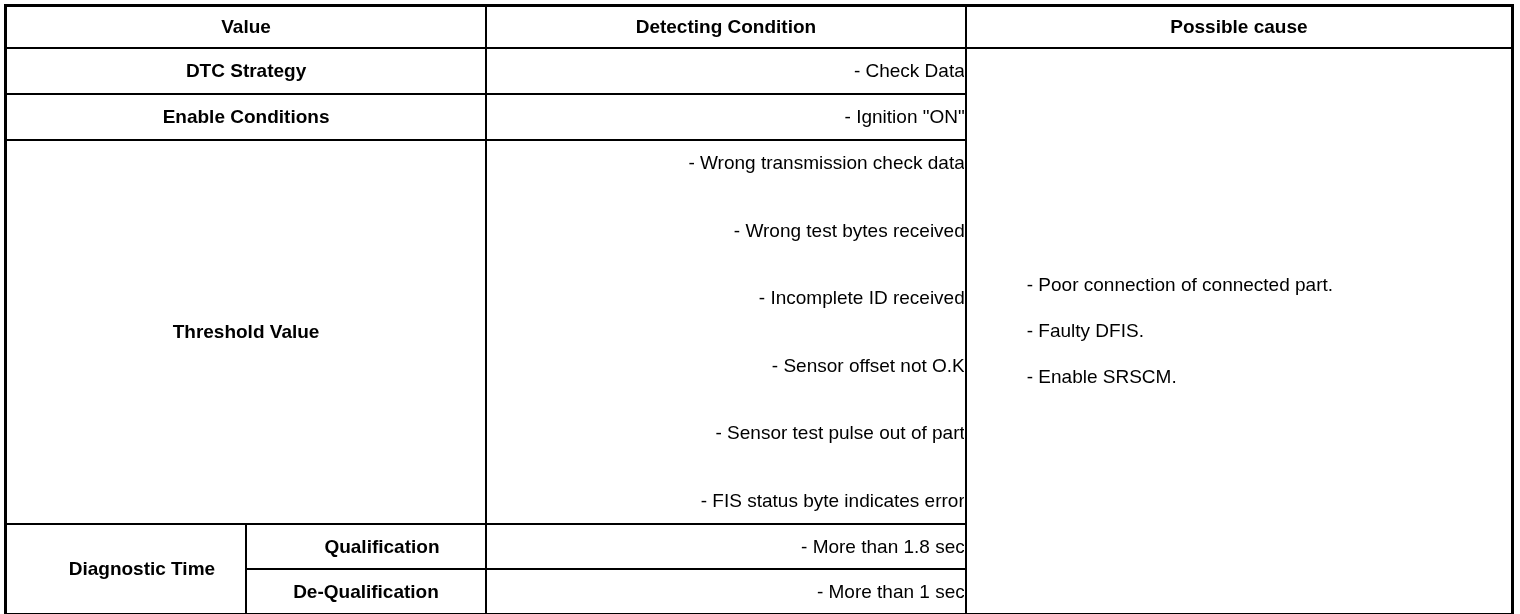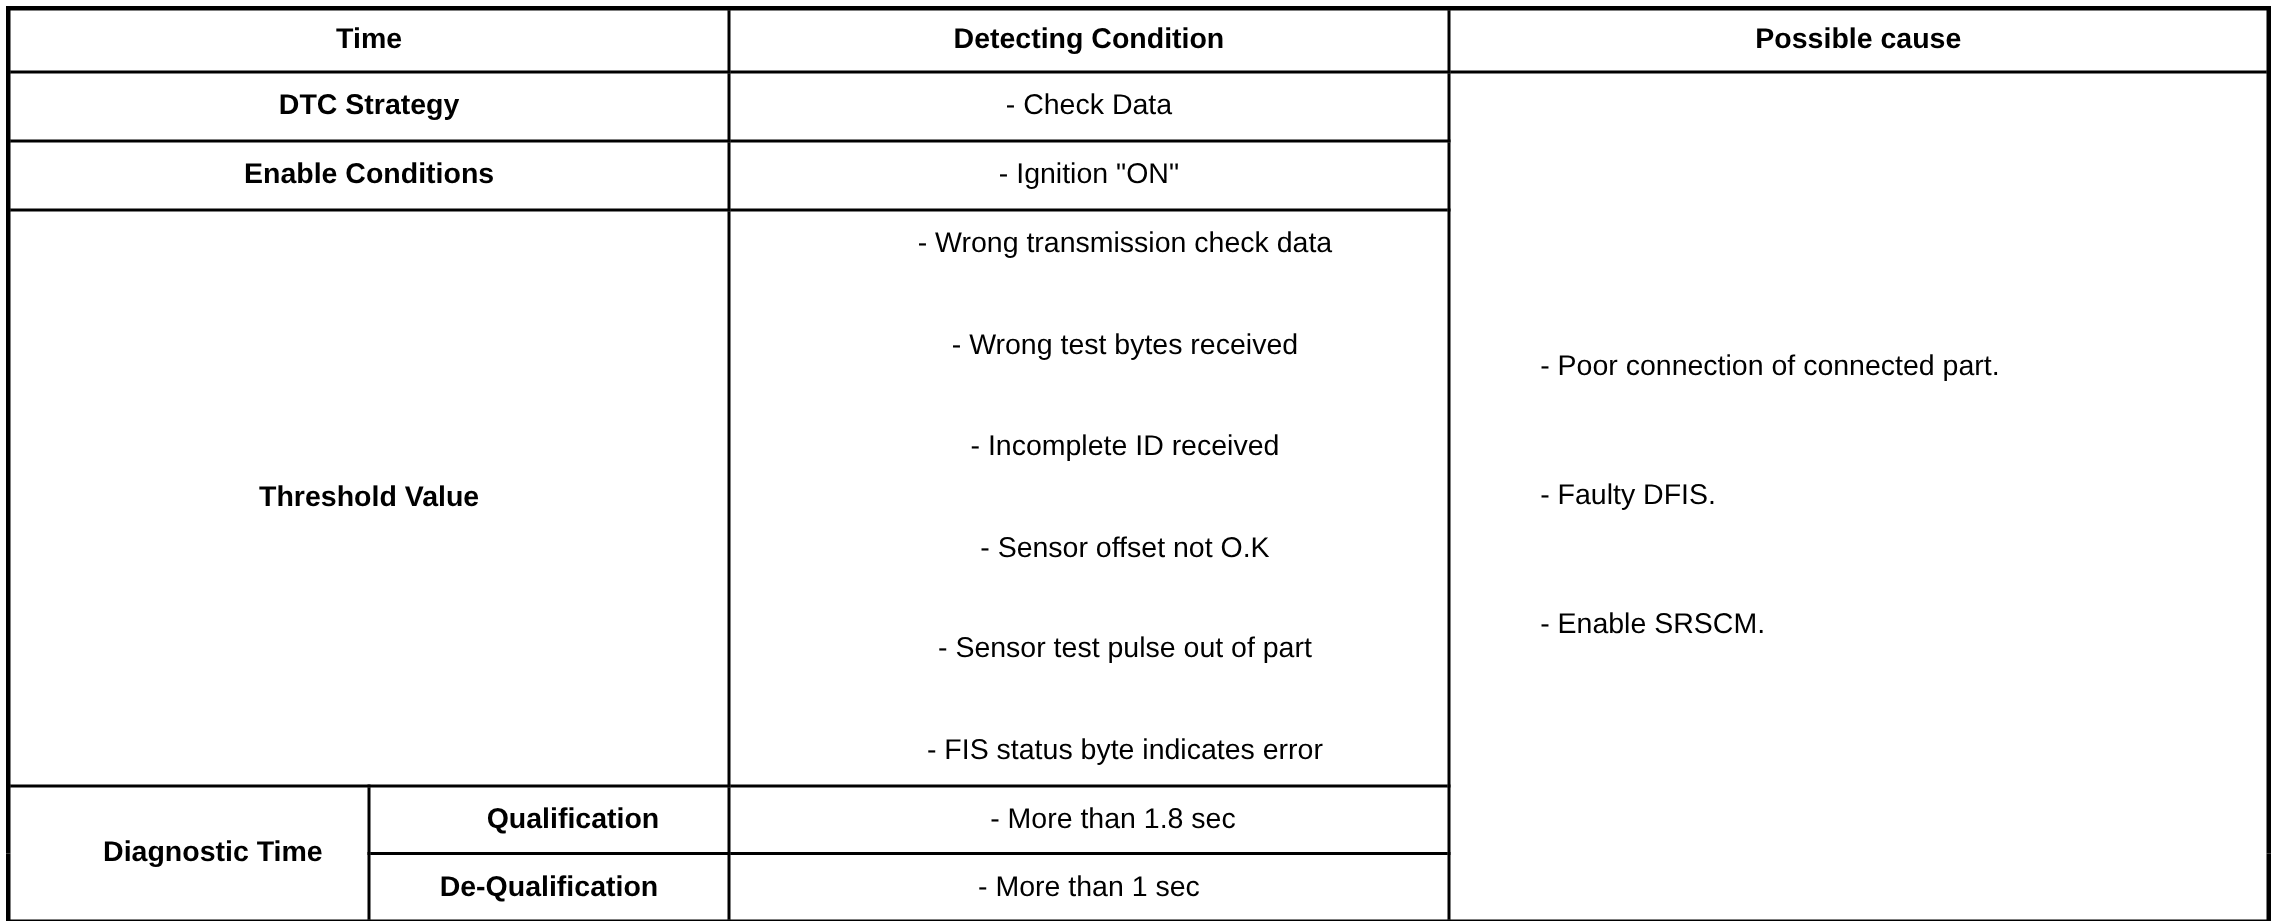--- a/index.html
+++ b/index.html
@@ -41,21 +41,21 @@
     font-weight: bold;
     font-size: 20px;
     text-align: center;
     height: 40px;
   }
   td.item-cell {
     text-align: center;
     font-weight: bold;
   }
   td.cond-cell {
-    text-align: center;
+    text-align: right;
     padding-left: 12px;
     padding-right: 8px;
     border-radius: 15px;
   }
   tr.row-dtc-strategy td    { height: 44px; }
   tr.row-enable td          { height: 44px; }
   tr.row-threshold td       { height: 382px; }
   tr.row-qualification td   { height: 43px; padding-left: 32px; }
   tr.row-dequalification td { height: 43px; }
 
@@ -66,21 +66,21 @@
     height: 360px;
     padding: 0;
   }
   .cause-cell {
     vertical-align: middle;
   }
   .cause-cell .cause-list {
     display: flex;
     flex-direction: column;
     justify-content: center;
-    gap: 64px;
+    gap: 24px;
     padding-left: 12px;
     padding-right: 8px;
   }
   .cond-line, .cause-line {
     white-space: nowrap;
     padding-left: 48px;
   }
 </style>
 </head>
 <body>
@@ -89,21 +89,21 @@
   <table class="dtc-table">
     <colgroup>
       <col style="width:240px">
       <col style="width:240px">
       <col style="width:479px">
       <col style="width:546px">
     </colgroup>
 
     <tbody>
         <tr class="row-header">
-      <th class="header-cell" colspan="2">Time</th>
+      <th class="header-cell" colspan="2">Value</th>
       <th class="header-cell">Detecting Condition</th>
       <th class="header-cell">Possible cause</th>
     </tr>
 
     <tr class="row-dtc-strategy">
       <td class="item-cell" colspan="2">DTC Strategy</td>
       <td class="cond-cell">- Check Data</td>
       <td class="cause-cell" rowspan="5">
         <div class="cause-list">
           <div class="cause-line">- Poor connection of connected part.</div>

